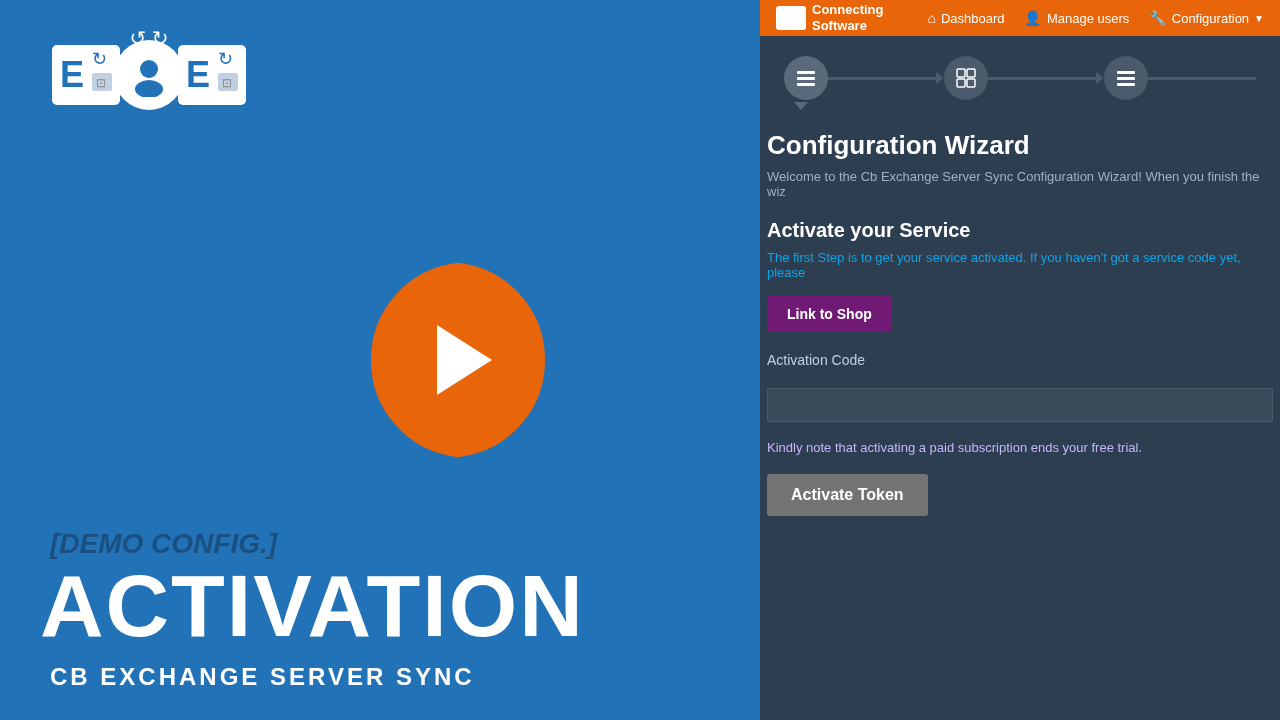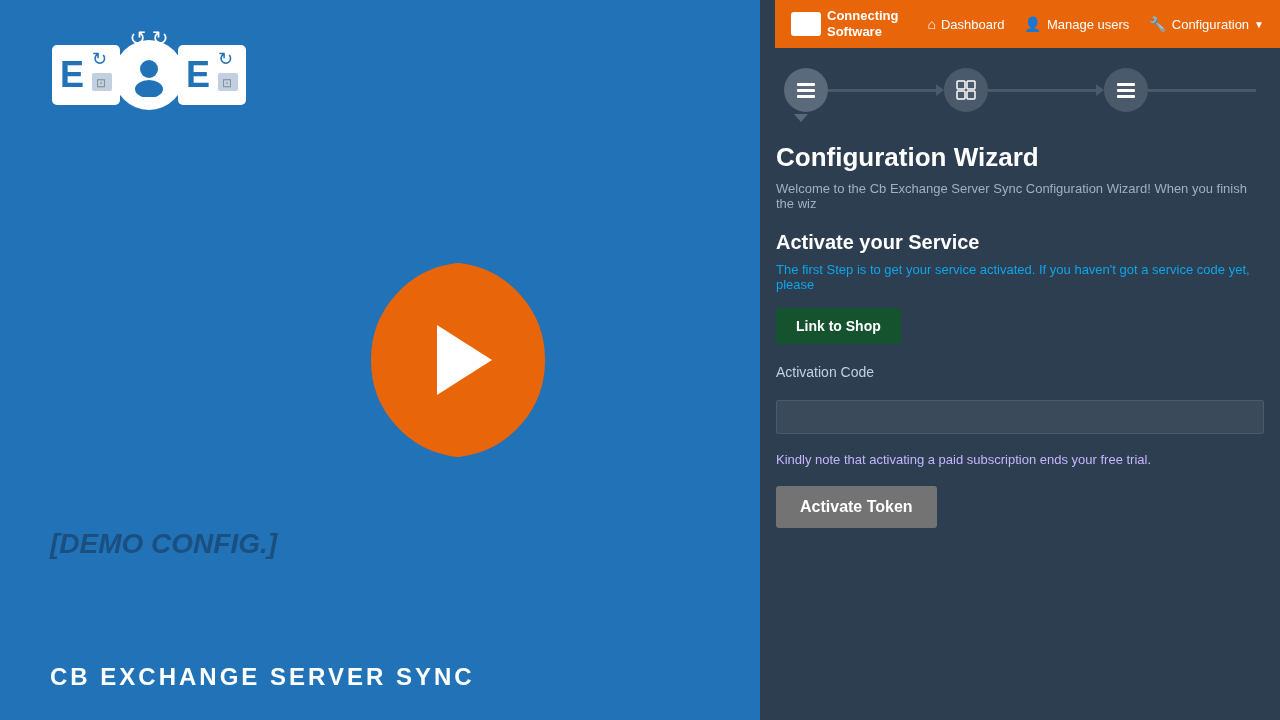--- a/index.html
+++ b/index.html
@@ -140,25 +140,24 @@
       height: 720px;
       background: #2c3e50;
       display: flex;
       flex-direction: column;
       position: relative;
     }
 
     
     .top-nav {
       background: #e8650a;
-      height: 48px;
+      height: 36px;
       display: flex;
       align-items: center;
       padding: 0 16px;
-      margin-left: 15px;
     }
 
     .brand-logo {
       display: flex;
       align-items: center;
       gap: 6px;
     }
 
     .brand-text {
       color: white;
@@ -228,21 +227,21 @@
     }
 
     .step-line {
       flex: 1;
       height: 3px;
       background: #4a5a6a;
     }
 
     
     .wizard-content {
-      padding: 20px 16px;
+      padding: 20px 7px;
       color: white;
     }
 
     .wizard-title {
       font-size: 26px;
       font-weight: 600;
       margin-bottom: 8px;
     }
 
     .wizard-desc {
@@ -257,21 +256,21 @@
       margin-bottom: 8px;
     }
 
     .section-desc {
       font-size: 13px;
       color: #0ea5e9;
       margin-bottom: 16px;
     }
 
     .btn-shop {
-      background: #14532d;
+      background: #701a75;
       color: white;
       border: none;
       padding: 10px 20px;
       font-size: 14px;
       cursor: pointer;
       border-radius: 3px;
       margin-bottom: 20px;
       font-weight: bold;
     }
 
@@ -367,20 +366,21 @@
       <path d="M 220 140 A 90 90 0 0 0 140 50" stroke="#e8650a" stroke-width="14" fill="none" stroke-linecap="round"></path>
       <path d="M 220 140 A 90 90 0 0 1 140 230" stroke="#e8650a" stroke-width="14" fill="none" stroke-linecap="round"></path>
     </svg>
     <div class="play-circle">
       <div class="play-triangle"></div>
     </div>
   </div>
 
   <div class="demo-label">[DEMO CONFIG.]</div>
 
+  <div class="activation-title">ACTIVATION</div>
 
   <div class="subtitle">CB EXCHANGE SERVER SYNC</div>
 </div>
 
 <div class="right-panel">
 
   <nav class="top-nav">
     <div class="brand-logo">
       <div class="brand-icon">
         <svg width="24" height="20" viewBox="0 0 24 20">

